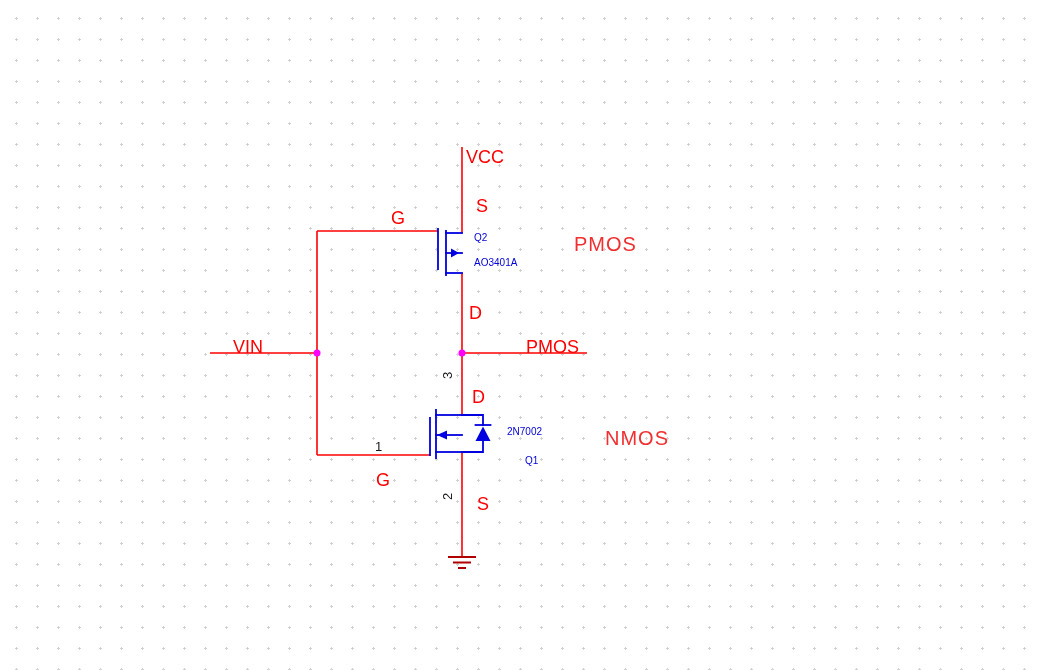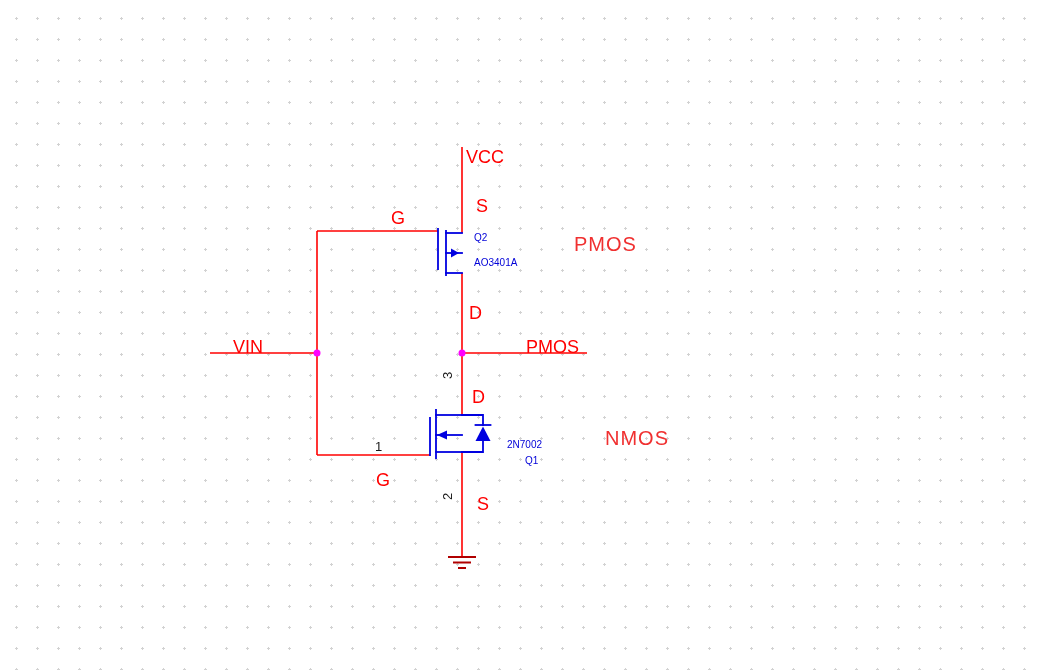--- a/index.html
+++ b/index.html
@@ -88,21 +88,21 @@
   <span class="lbl pin-name" style="left:476px; top:197px;">S</span>
   <span class="lbl pin-name" style="left:391px; top:209px;">G</span>
   <span class="lbl pin-name" style="left:469px; top:304px;">D</span>
   <span class="lbl comp" style="left:474px; top:233px;">Q2</span>
   <span class="lbl comp" style="left:474px; top:258px;text-align:center;">AO3401A</span>
   <span class="lbl type-lbl" style="left:562px; top:234px;">PMOS</span>
 
   <span class="lbl pin-name" style="left:472px; top:388px;">D</span>
   <span class="lbl pin-name" style="left:376px; top:471px;">G</span>
   <span class="lbl pin-name" style="left:477px; top:495px;">S</span>
-  <span class="lbl comp" style="left:507px; top:440px;">2N7002</span>
+  <span class="lbl comp" style="left:507px; top:427px;">2N7002</span>
   <span class="lbl comp" style="left:516px; top:456px;margin-left:9px;">Q1</span>
   <span class="lbl type-lbl" style="left:593px; top:428px;text-align:center;">NMOS</span>
 
   <span class="lbl pin-num" style="left:375px; top:440px;">1</span>
   <span class="lbl pin-num rot" style="left:444px; top:369px;">3</span>
   <span class="lbl pin-num rot" style="left:444px; top:490px;">2</span>
 
 </div>
 
 </body></html>

